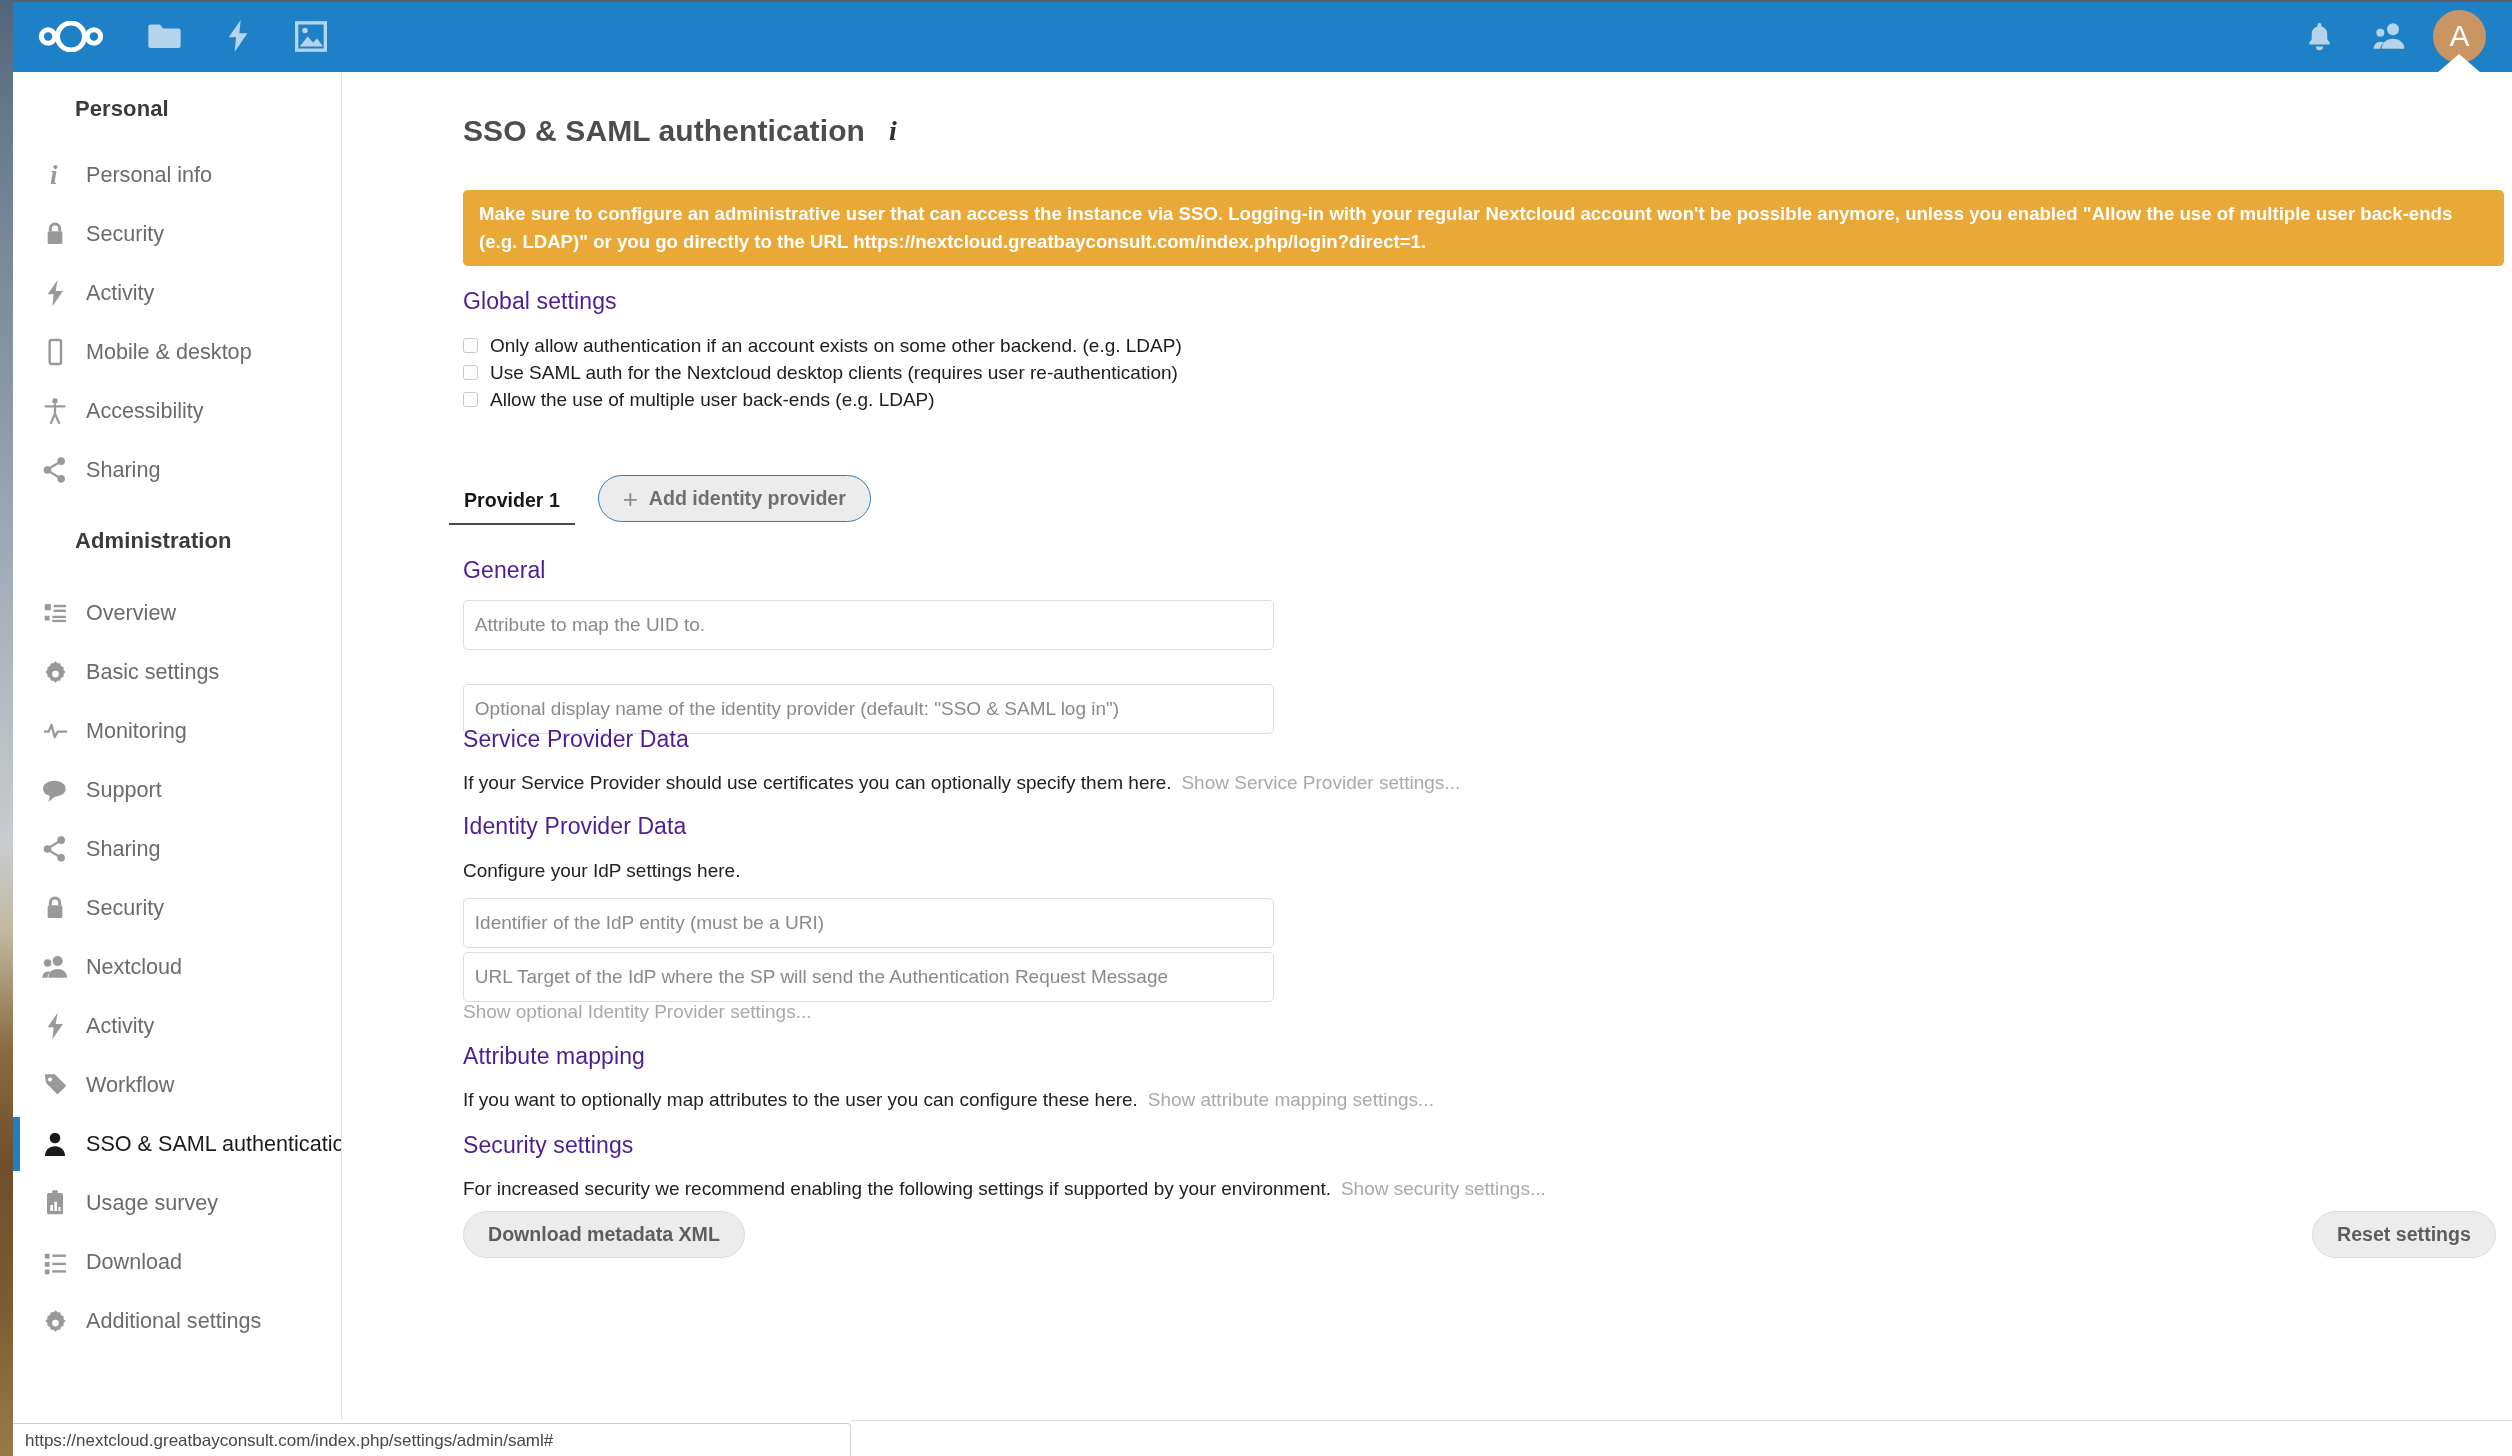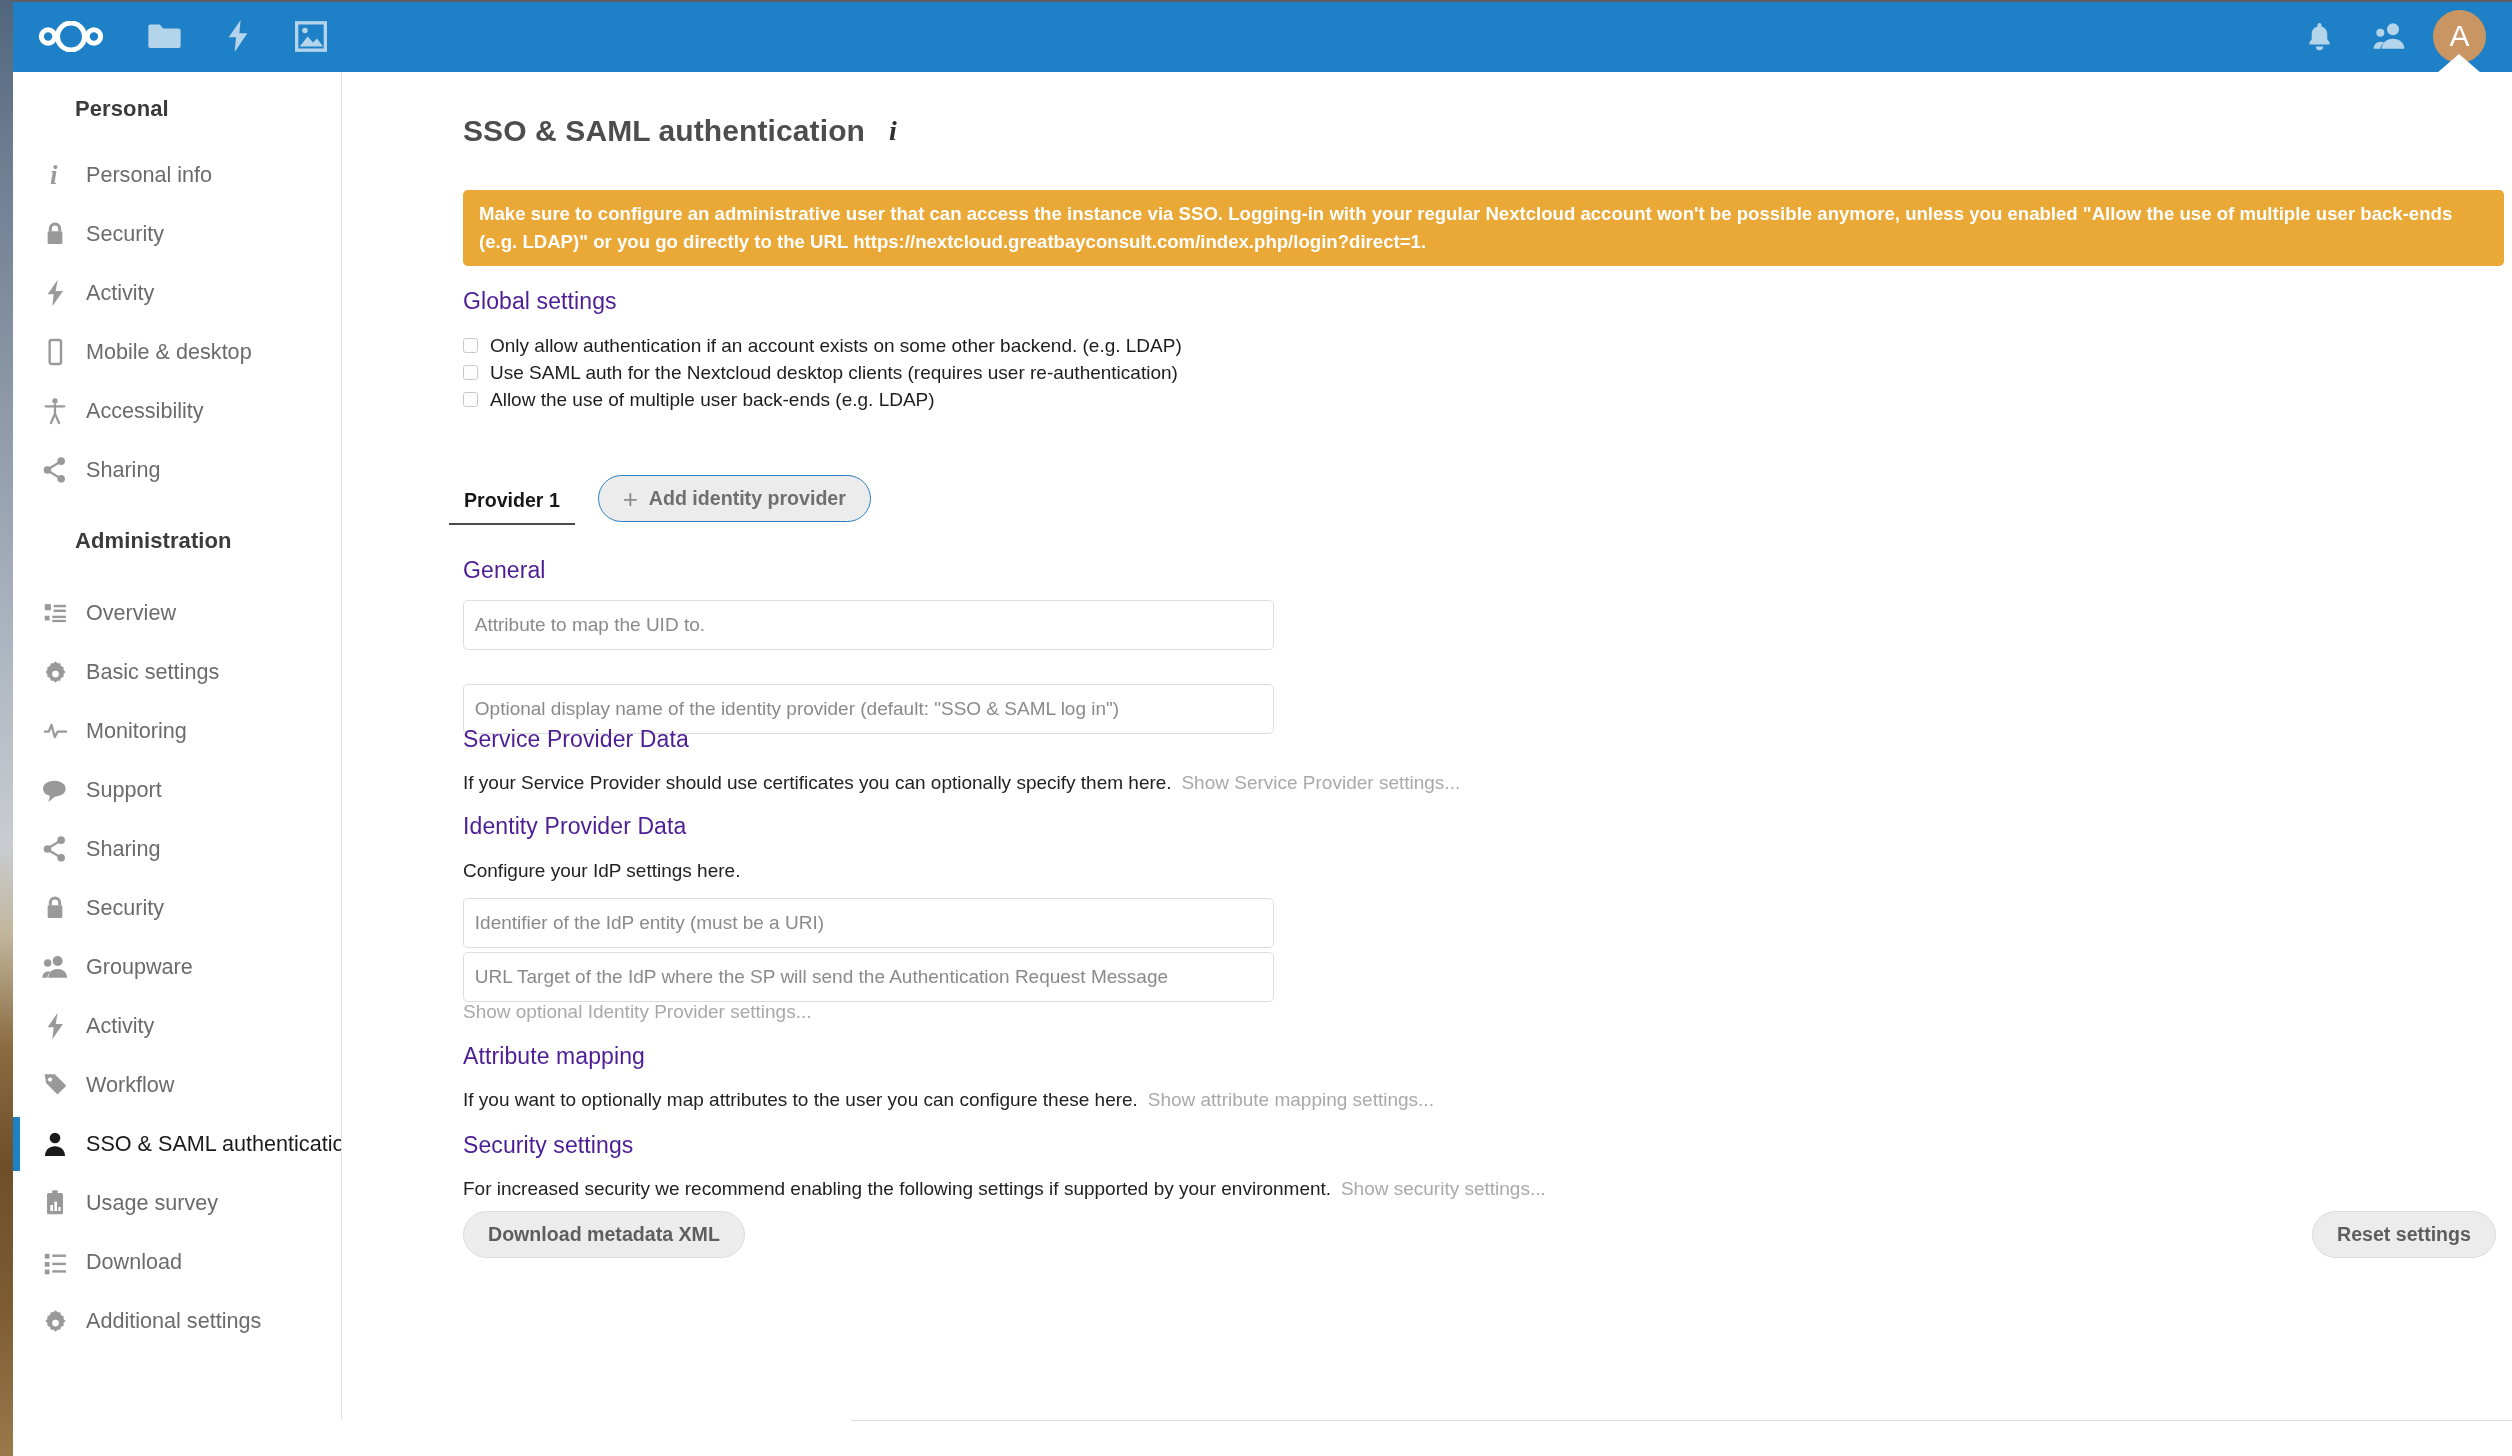--- a/index.html
+++ b/index.html
@@ -444,21 +444,21 @@
 
     <div class="nav-item">
       <span class="nav-ico">
         <svg width="28" height="30" viewBox="0 0 42 44" aria-hidden="true">
           <circle cx="25" cy="13" r="7.5" fill="#5c5c5c"></circle>
           <path d="M11 38c0-8 6.4-13 14-13s14 5 14 13z" fill="#5c5c5c"></path>
           <circle cx="10" cy="16" r="5.6" fill="#5c5c5c"></circle>
           <path d="M2 38c0-5.6 3.8-9.4 8.6-9.4 1.3 0 2.5.2 3.6.7C11.6 32 10 35 9.6 38z" fill="#5c5c5c"></path>
         </svg>
       </span>
-      <span class="nav-label">Groupware</span>
+      <span class="nav-label">Nextcloud</span>
     </div>
 
     <div class="nav-item">
       <span class="nav-ico">
         <svg width="20" height="30" viewBox="0 0 30 44" aria-hidden="true">
           <path d="M19 2 4 24h9l-2 18L27 19H16z" fill="#5c5c5c"></path>
         </svg>
       </span>
       <span class="nav-label">Activity</span>
     </div>
@@ -599,15 +599,18 @@
     </div>
 
     <div class="plain-pill-btn" style="position:absolute; left:1892px; top:1139px;">
       <span>Reset settings</span>
     </div>
 
   </div>
 
   <div id="page-bottom-strip"></div>
   <div id="window-bottom-divider"></div>
+  <div id="statusbar">
+    <span>https://nextcloud.greatbayconsult.com/index.php/settings/admin/saml#</span>
+  </div>
 
 </div>
 
 
 </body></html>

